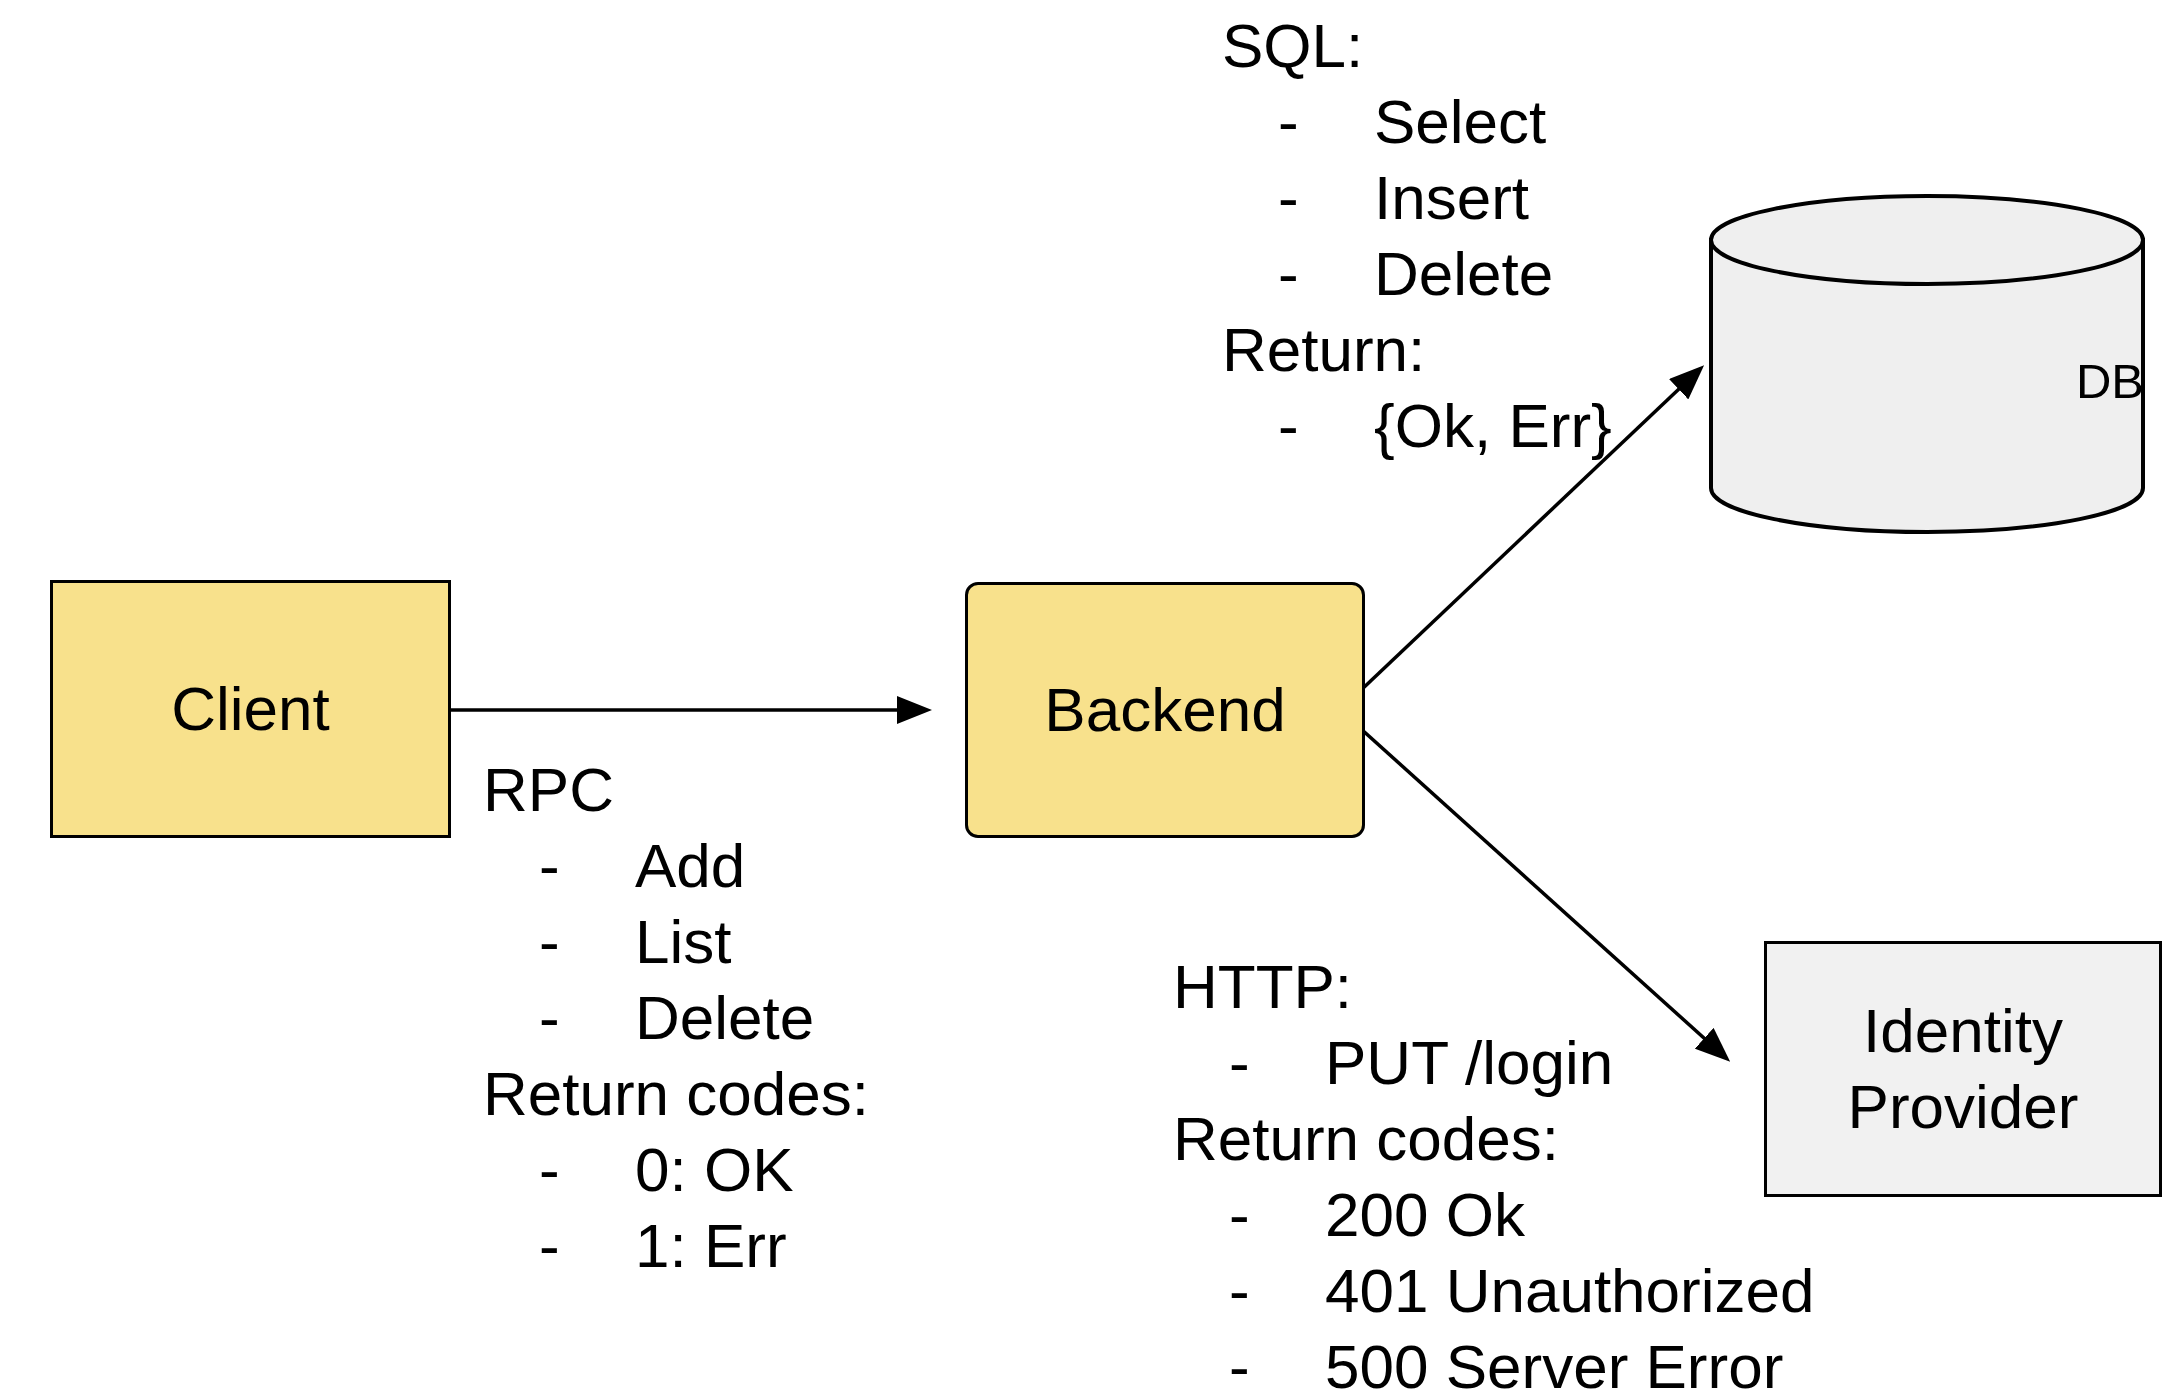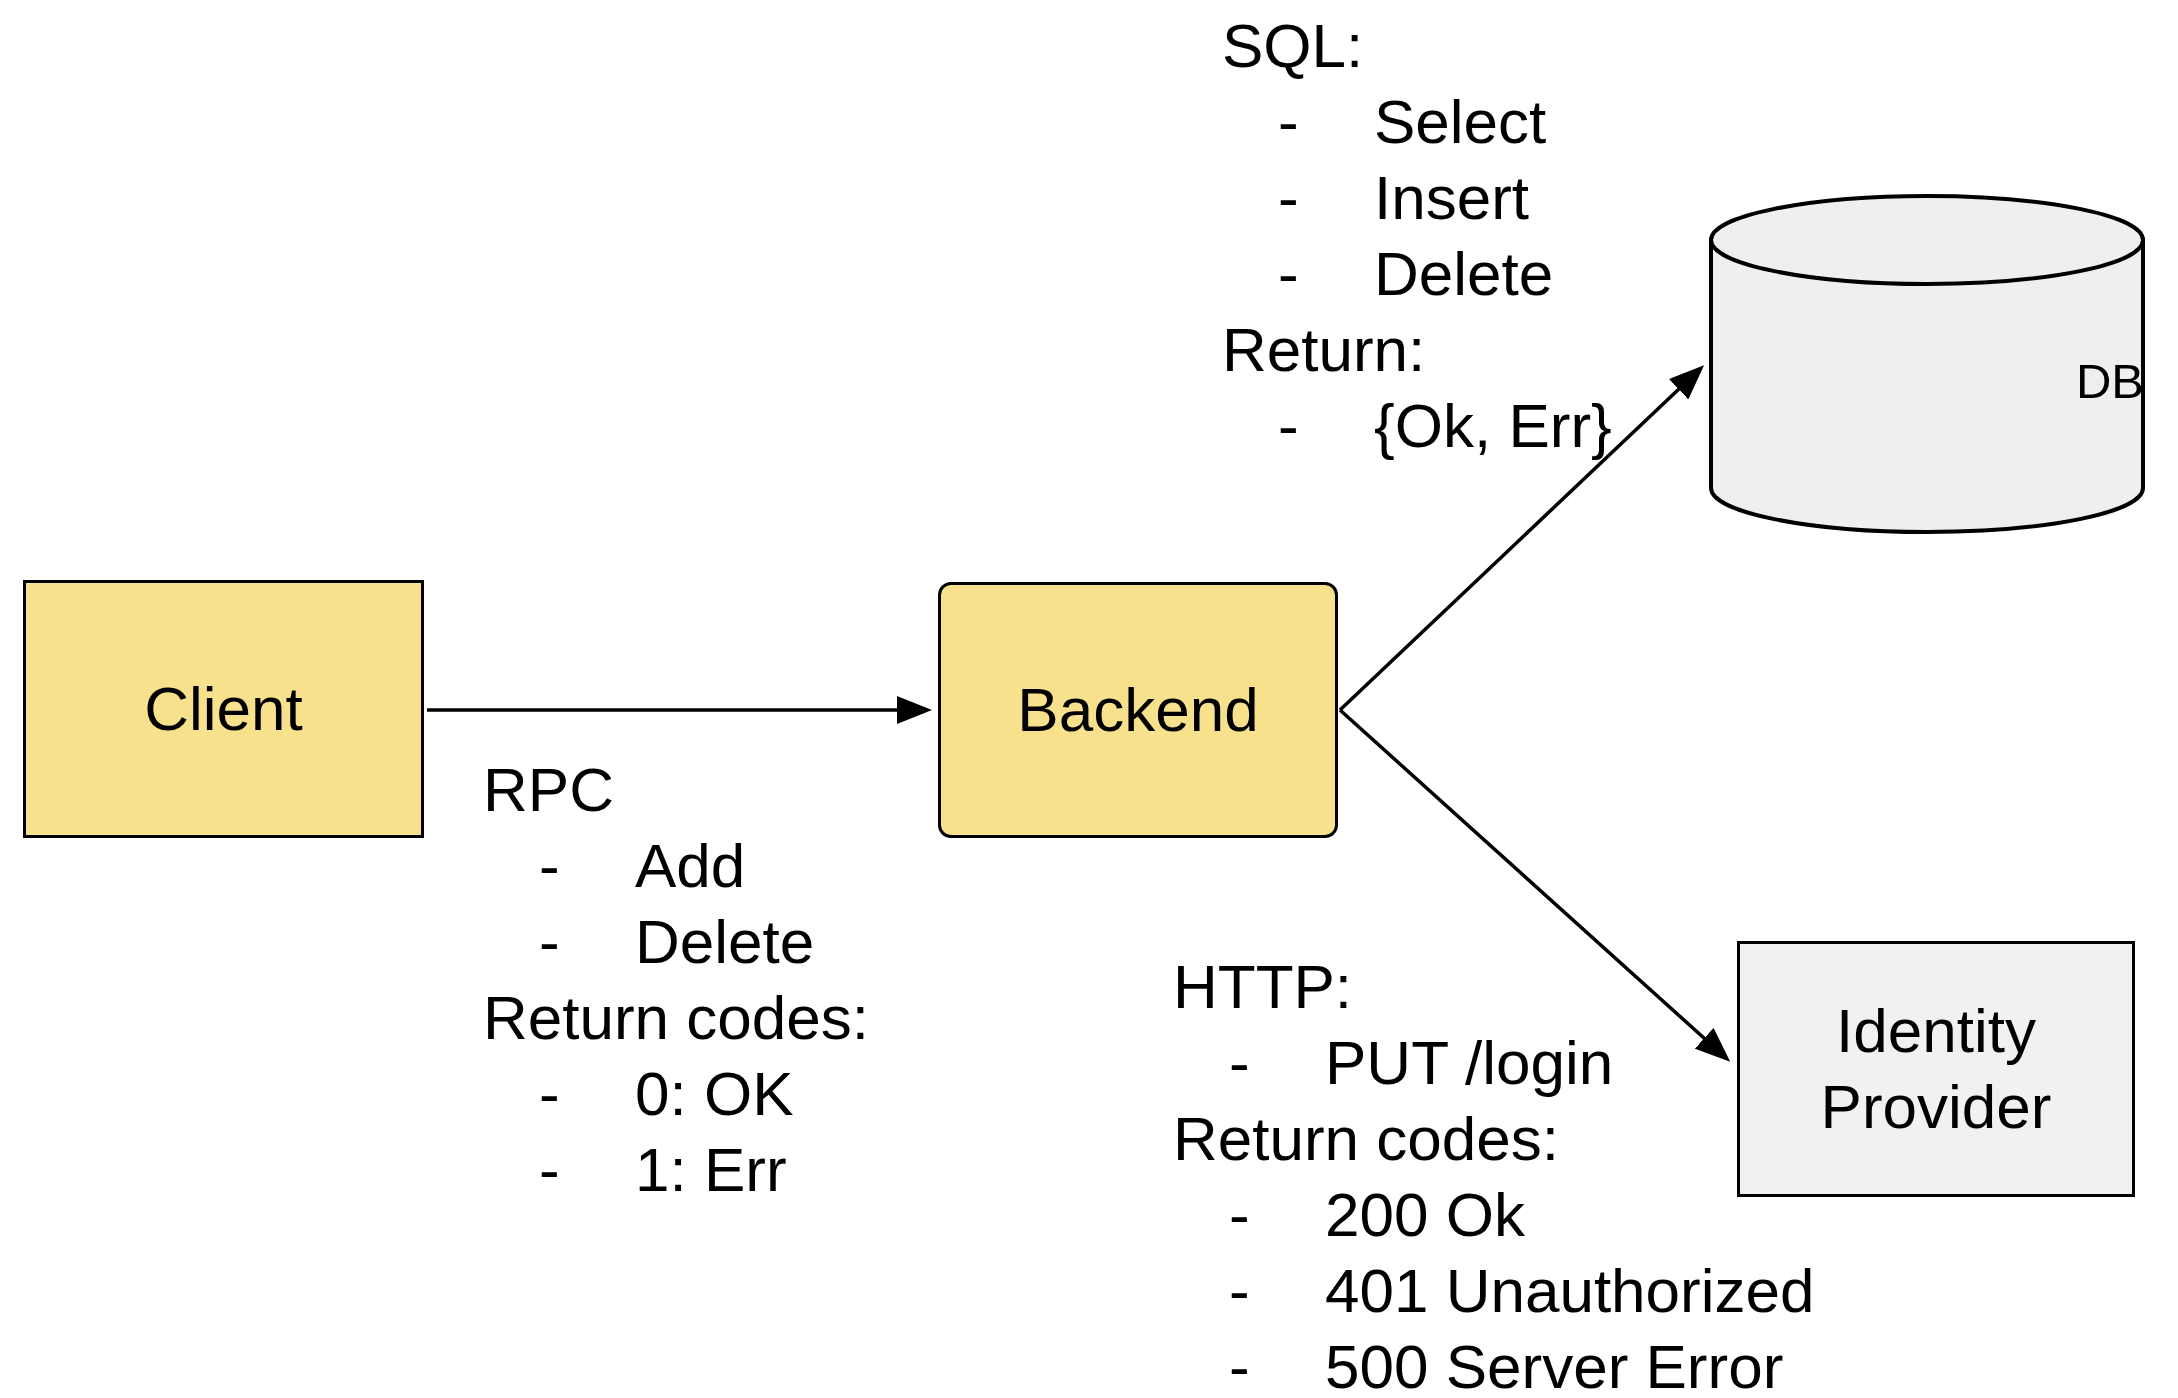--- a/index.html
+++ b/index.html
@@ -19,21 +19,21 @@
     color:var(--text);
     overflow:hidden;
   }
   #wires{position:absolute;left:0;top:0;width:2178px;height:1398px;}
   .node{
     position:absolute;
     display:flex;align-items:center;justify-content:center;
     text-align:center;
     border:3px solid var(--stroke);
     box-sizing:border-box;
-    font-size:62px;line-height:76px;
+    font-size:62px;line-height:76px;margin-left:27px;
   }
   .node.yellow{background:var(--yellow-fill);}
   .node.gray{background:var(--gray-fill);}
   #client-box{left:23px;top:580px;width:401px;height:258px;}
   #backend-box{left:938px;top:582px;width:400px;height:256px;border-radius:13px;}
   #idp-box{left:1737px;top:941px;width:398px;height:256px;}
   #db-label{
     position:absolute;left:1711px;top:343px;width:433px;
     text-align:right;font-size:49px;line-height:76px;
   }
@@ -112,20 +112,23 @@
       <span class="dash">-</span><span>{Ok, Err}</span>
     </div>
   </div>
 
   <div id="rpc-ann" class="ann">
     <div class="line">RPC</div>
     <div class="line">
       <span class="dash">-</span><span>Add</span>
     </div>
     <div class="line">
+      <span class="dash">-</span><span>List</span>
+    </div>
+    <div class="line">
       <span class="dash">-</span><span>Delete</span>
     </div>
     <div class="line">Return codes:</div>
     <div class="line">
       <span class="dash">-</span><span>0: OK</span>
     </div>
     <div class="line">
       <span class="dash">-</span><span>1: Err</span>
     </div>
   </div>

